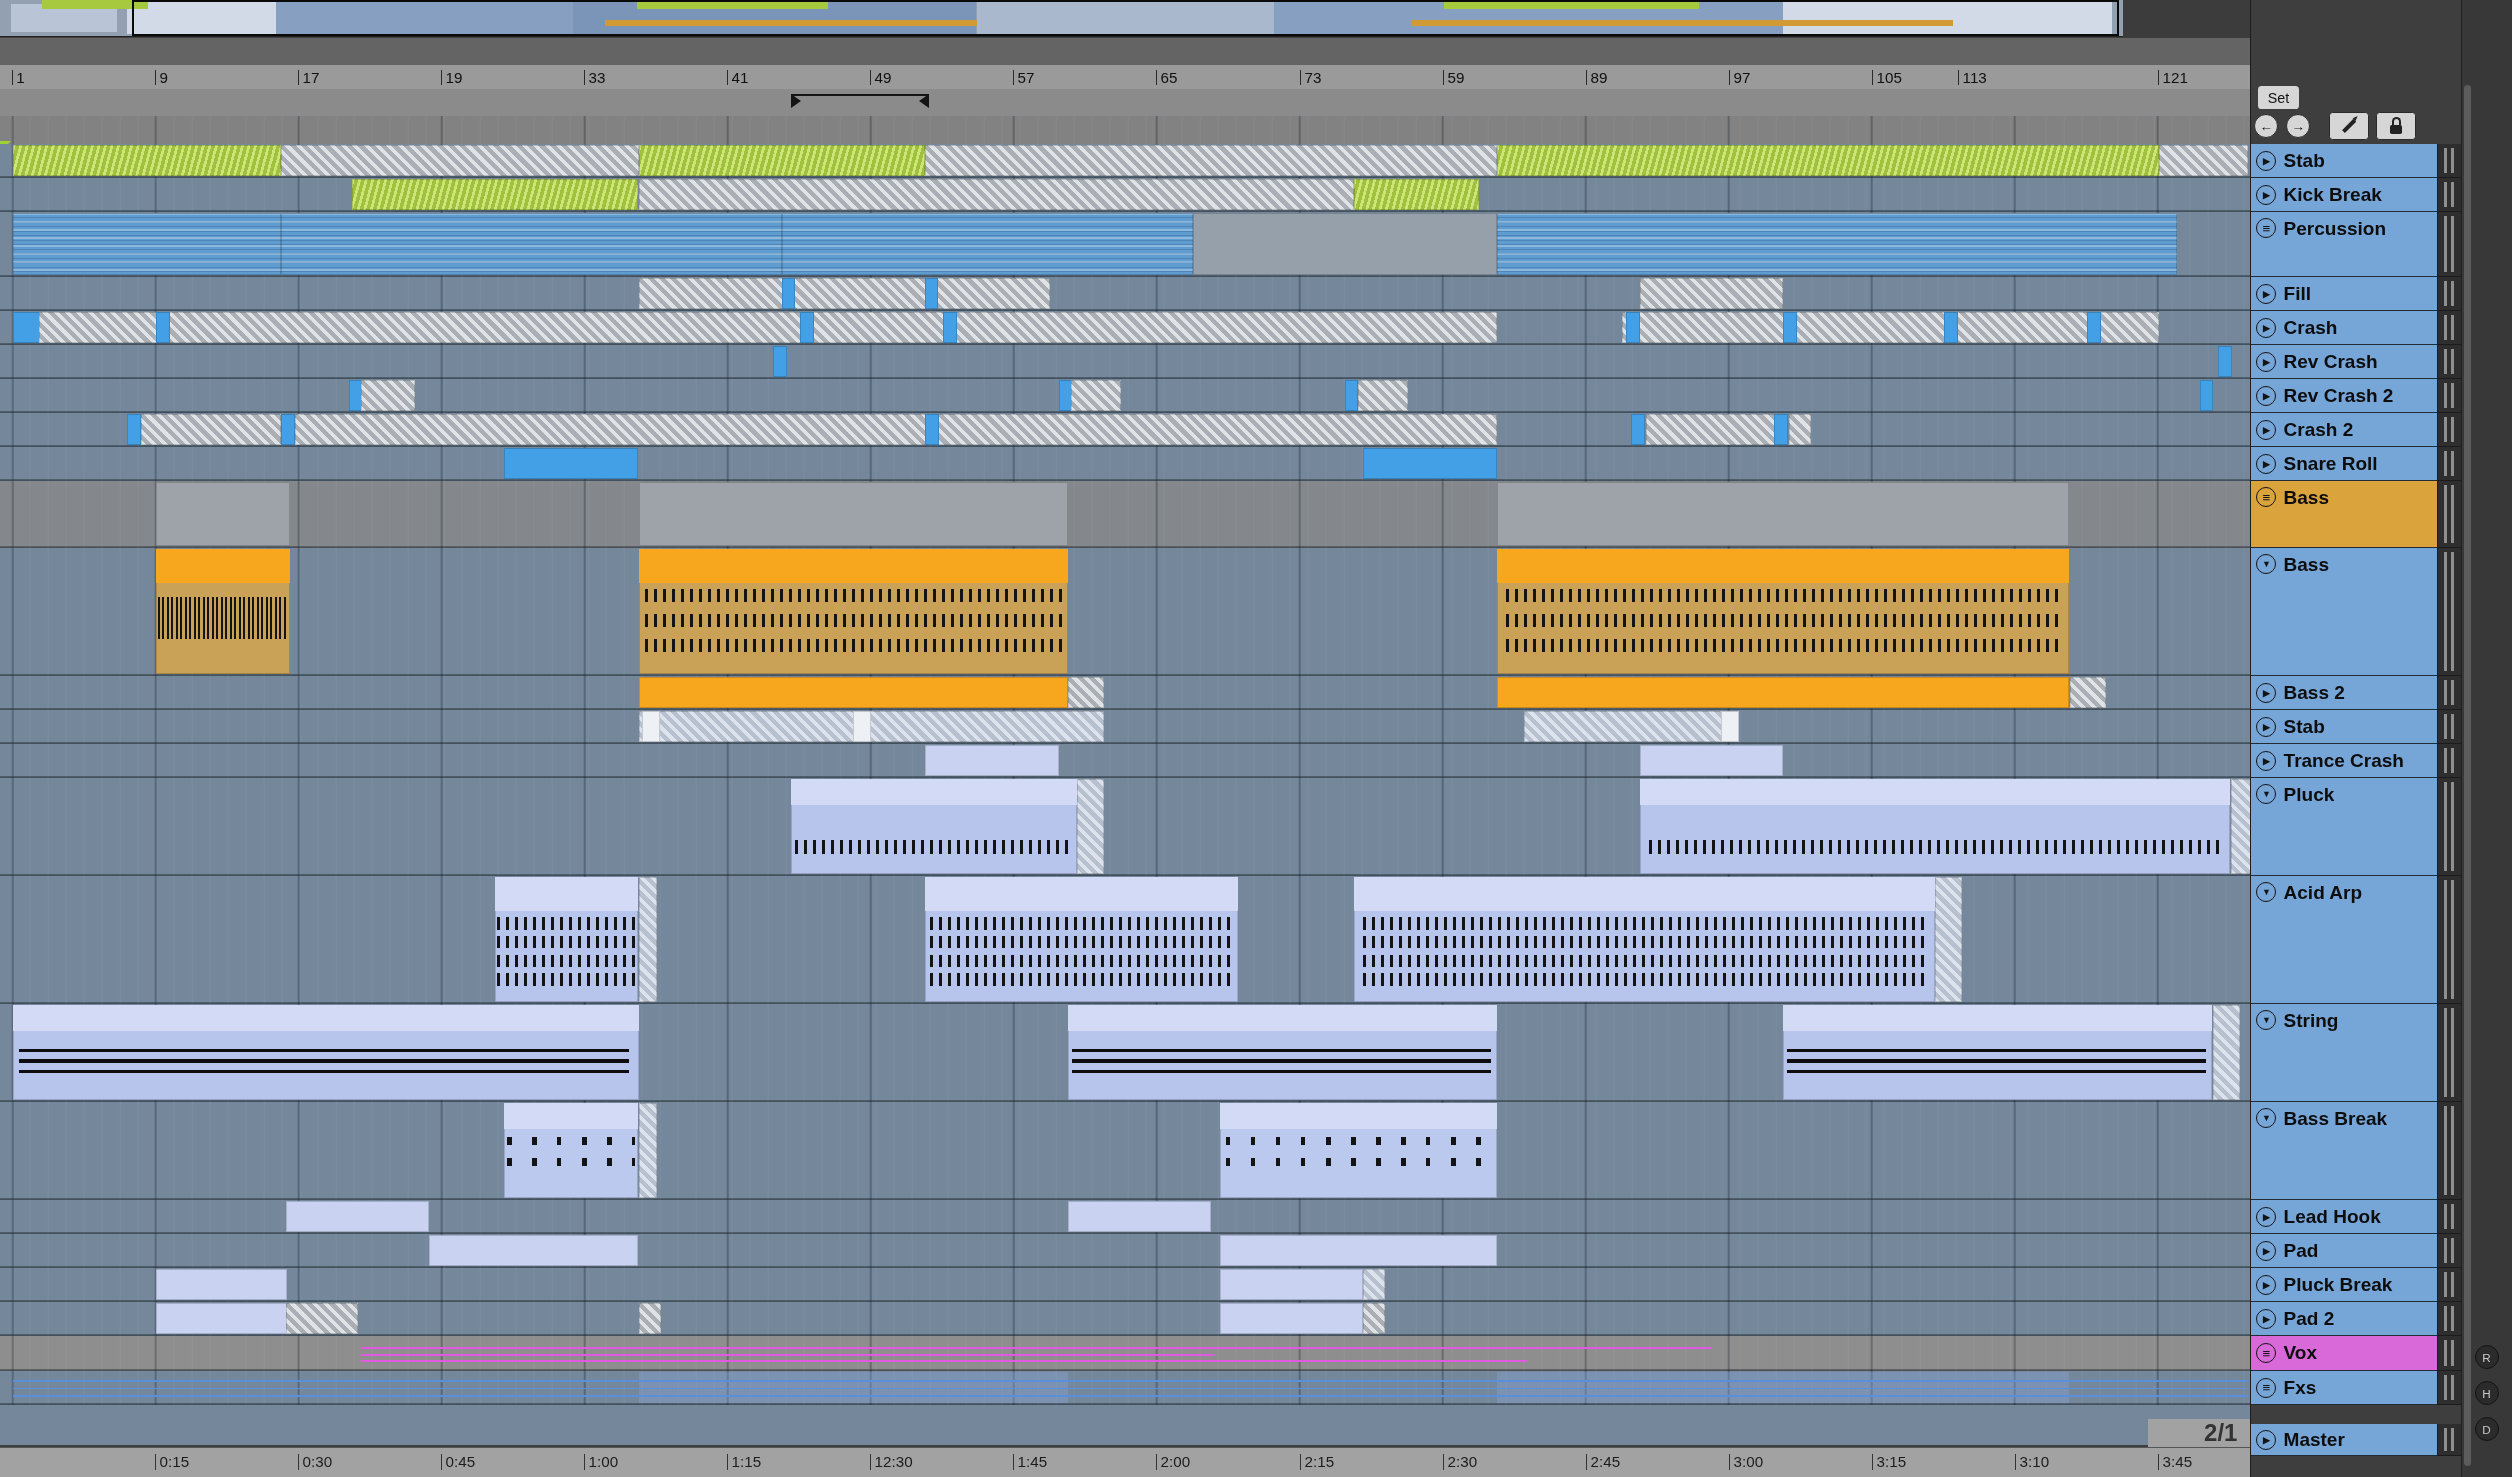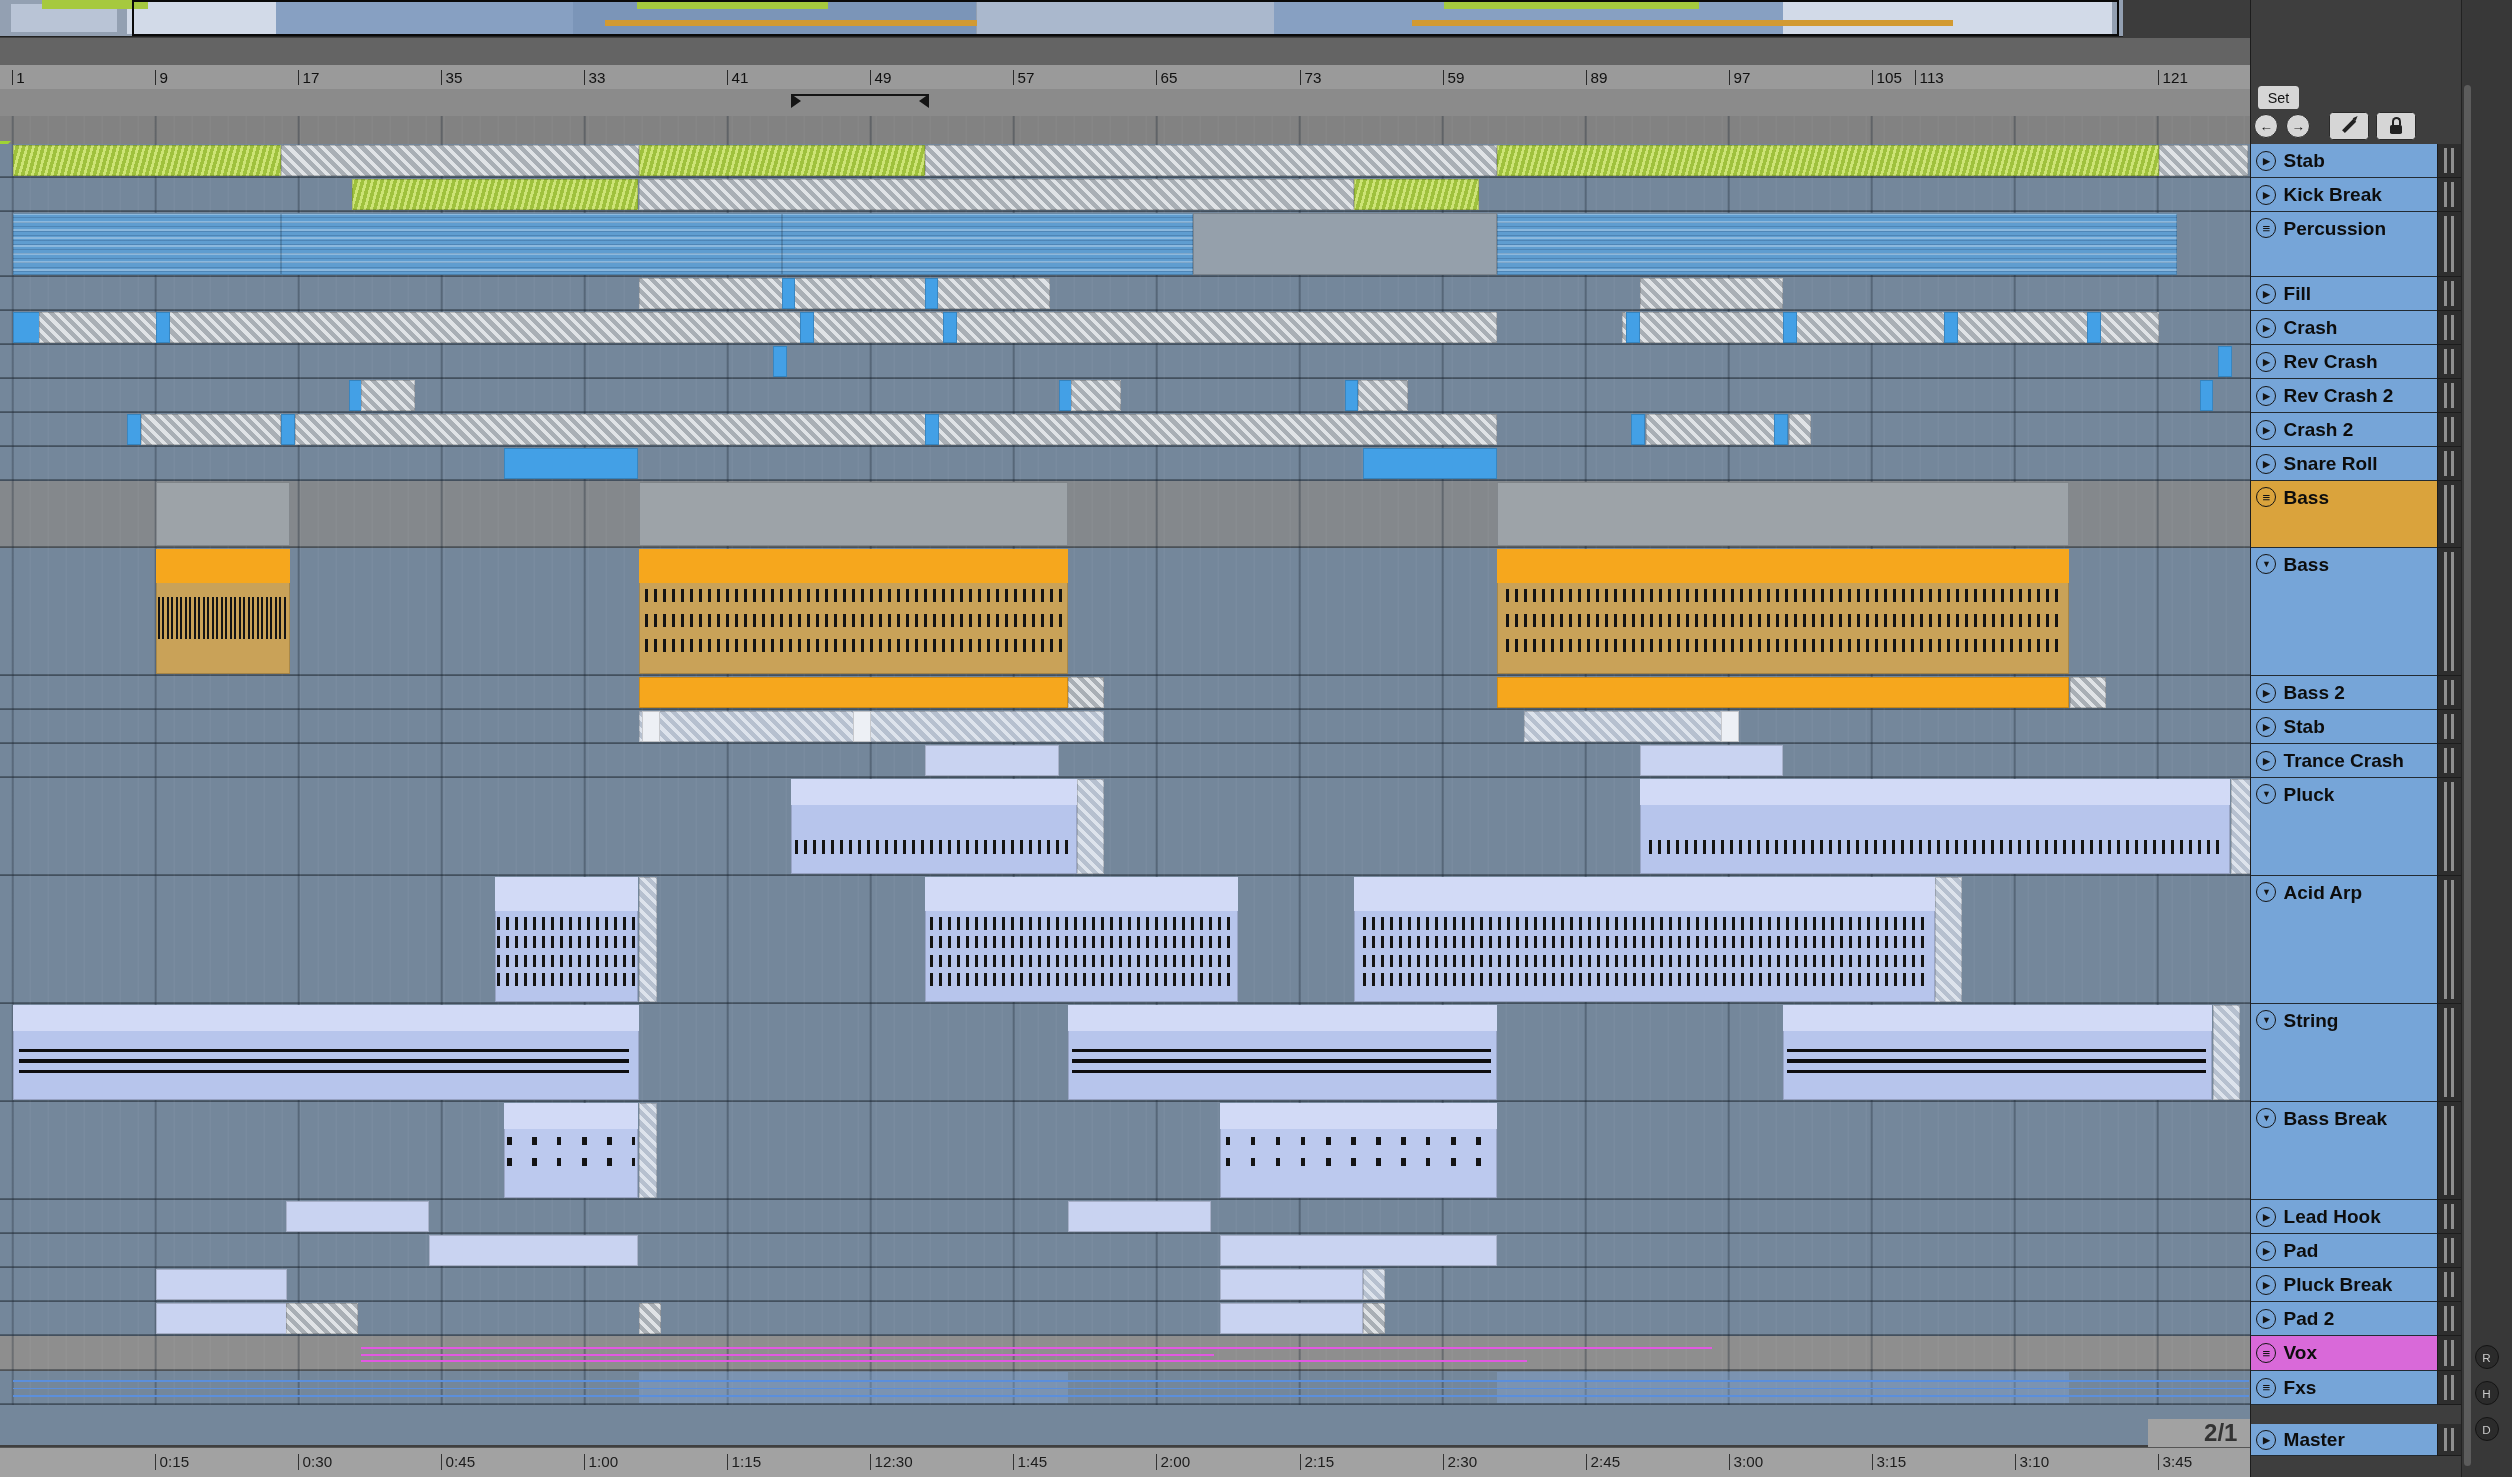--- a/index.html
+++ b/index.html
@@ -149,32 +149,32 @@
       <i></i>
       <i></i>
       <i></i>
     </div>
 
   <div class="abs" id="toolbar-row"></div>
   <div class="abs" id="bar-ruler">
       <div class="barlab" style="left: 11.7px;">1</div>
       <div class="barlab" style="left: 155px;">9</div>
       <div class="barlab" style="left: 298px;">17</div>
-      <div class="barlab" style="left: 441px;">35</div>
+      <div class="barlab" style="left: 441px;">19</div>
       <div class="barlab" style="left: 584px;">33</div>
       <div class="barlab" style="left: 727px;">41</div>
       <div class="barlab" style="left: 870px;">49</div>
       <div class="barlab" style="left: 1013px;">57</div>
       <div class="barlab" style="left: 1156px;">65</div>
       <div class="barlab" style="left: 1300px;">73</div>
       <div class="barlab" style="left: 1443px;">59</div>
       <div class="barlab" style="left: 1586px;">89</div>
       <div class="barlab" style="left: 1729px;">97</div>
       <div class="barlab" style="left: 1872px;">105</div>
-      <div class="barlab" style="left: 1915px;">113</div>
+      <div class="barlab" style="left: 1958px;">113</div>
       <div class="barlab" style="left: 2158px;">121</div>
     </div>
   <div class="abs" id="scrub">
     <div id="loop" style="left: 791px; width: 138px;"></div>
   </div>
   <div class="abs" id="marker-lane">
       <div class="grid"></div>
     </div>
   <div class="abs" id="startmark"></div>
 

